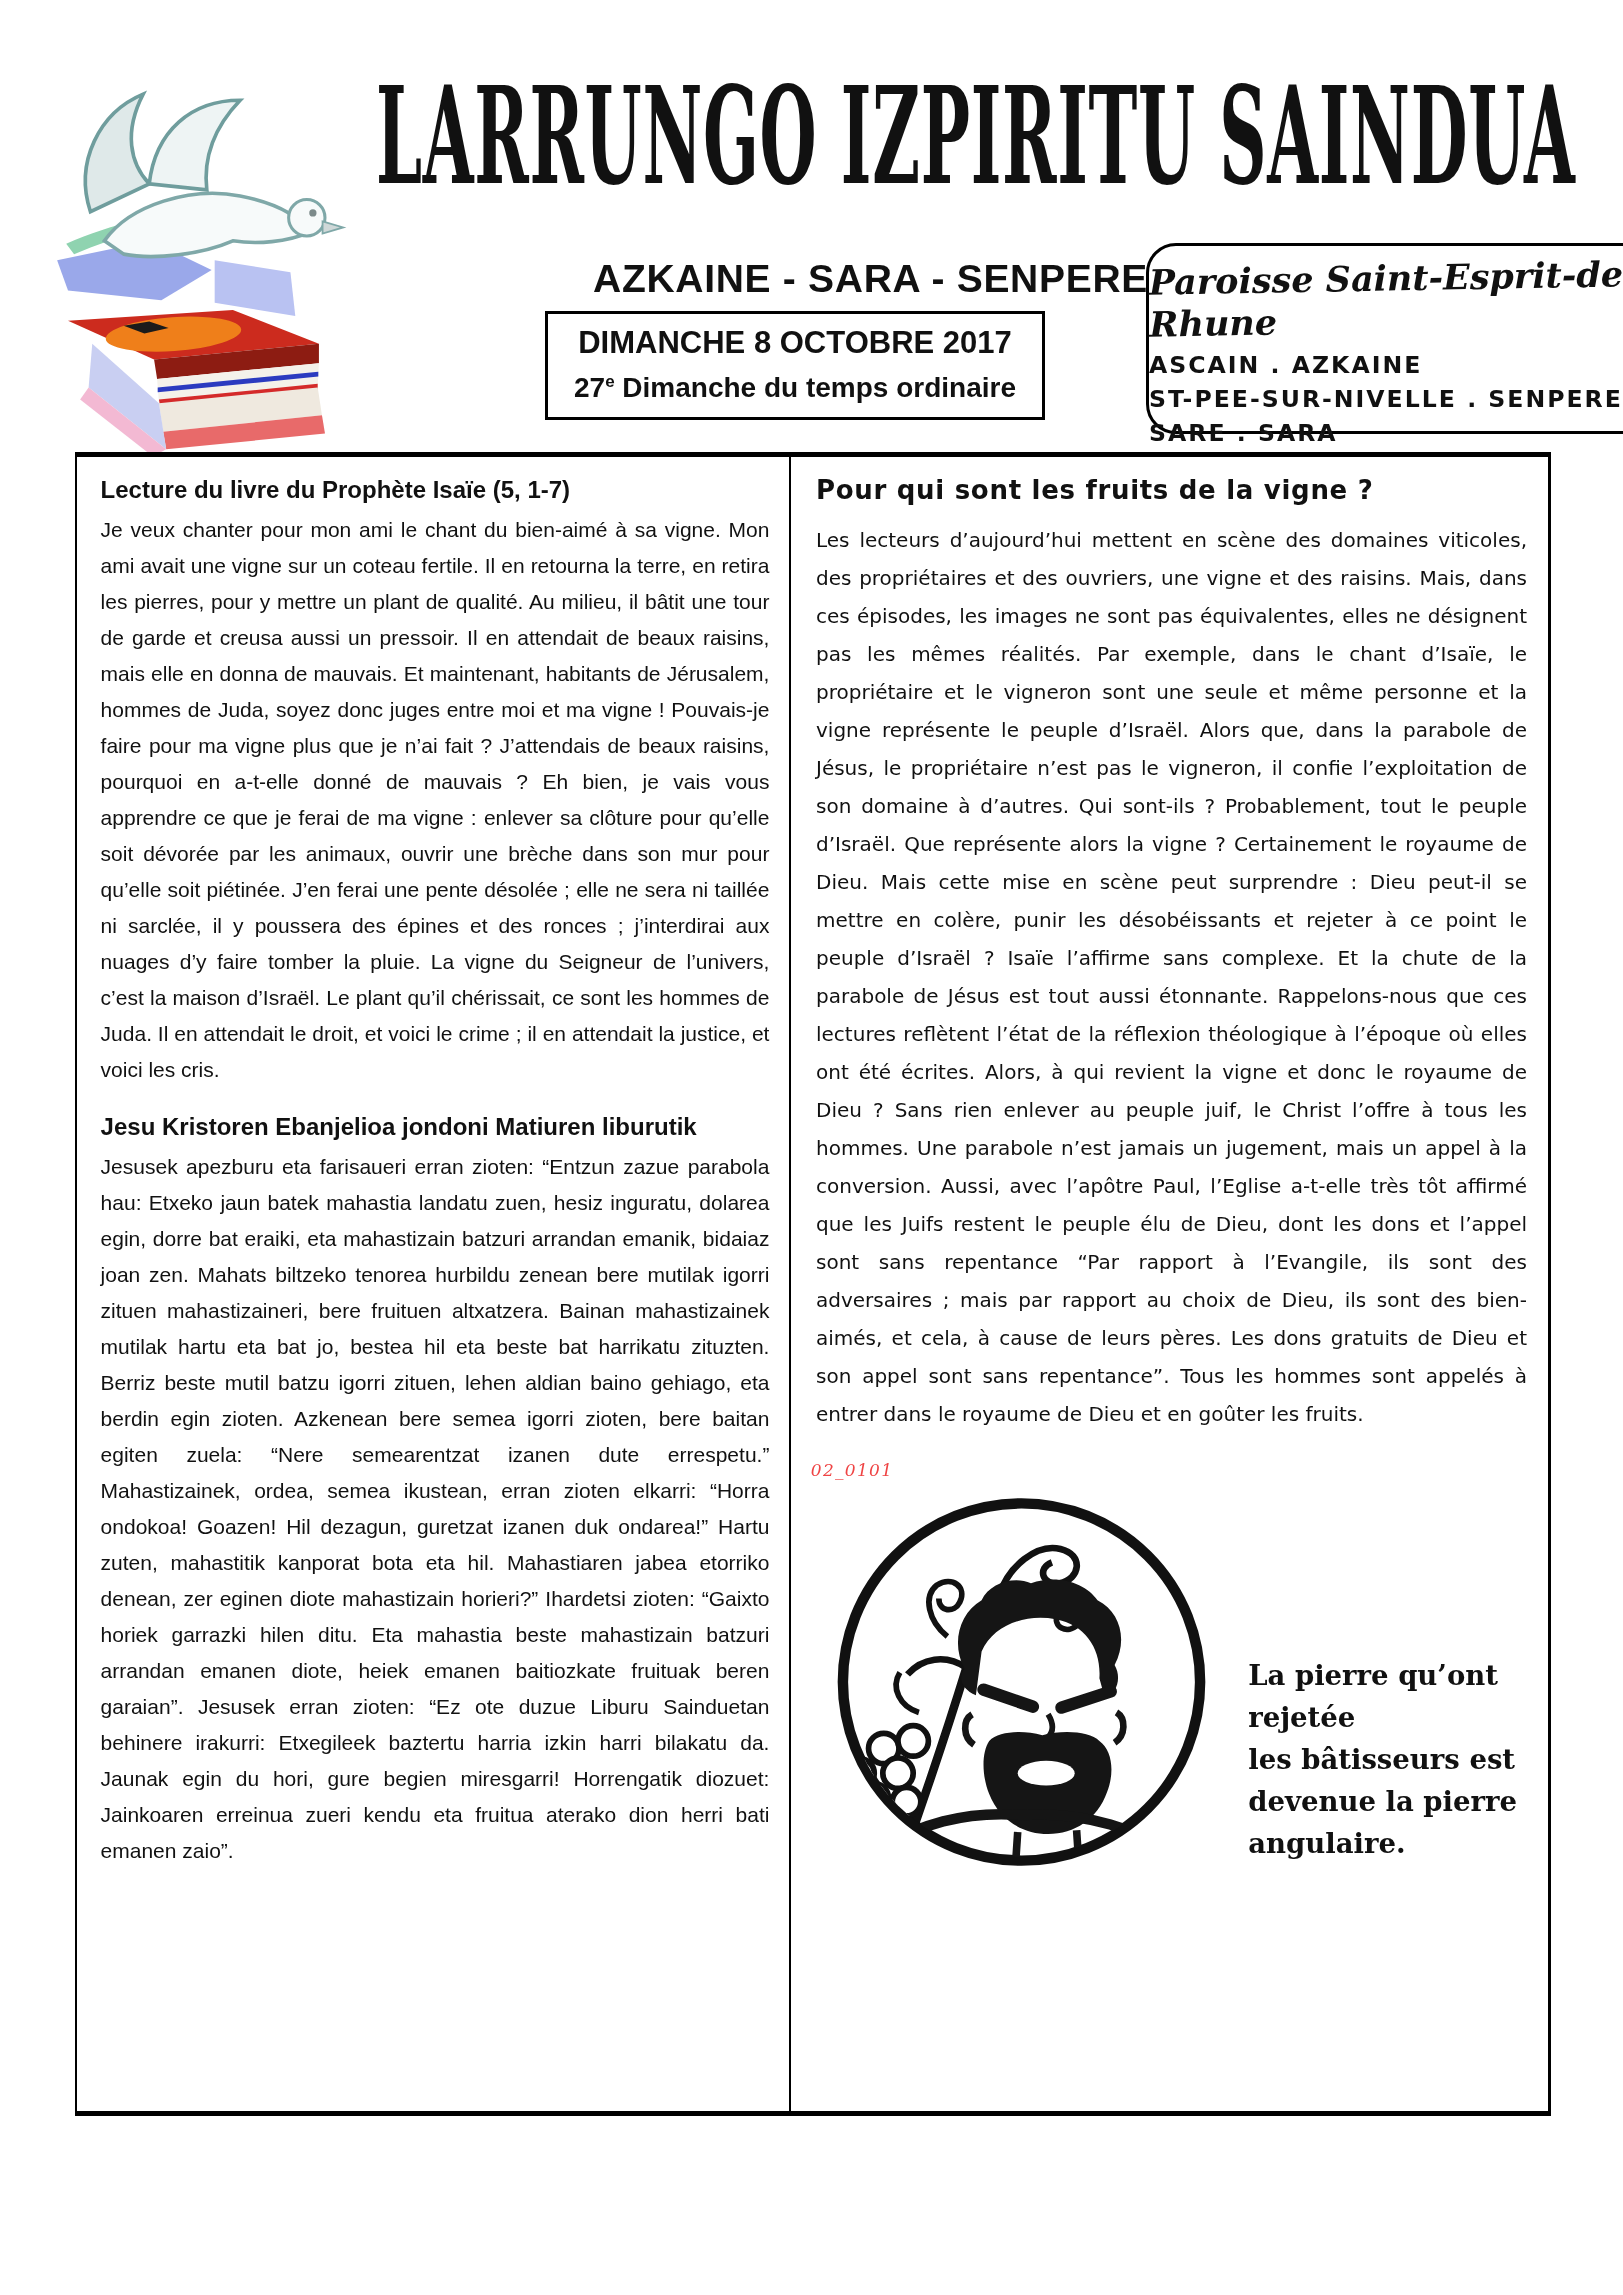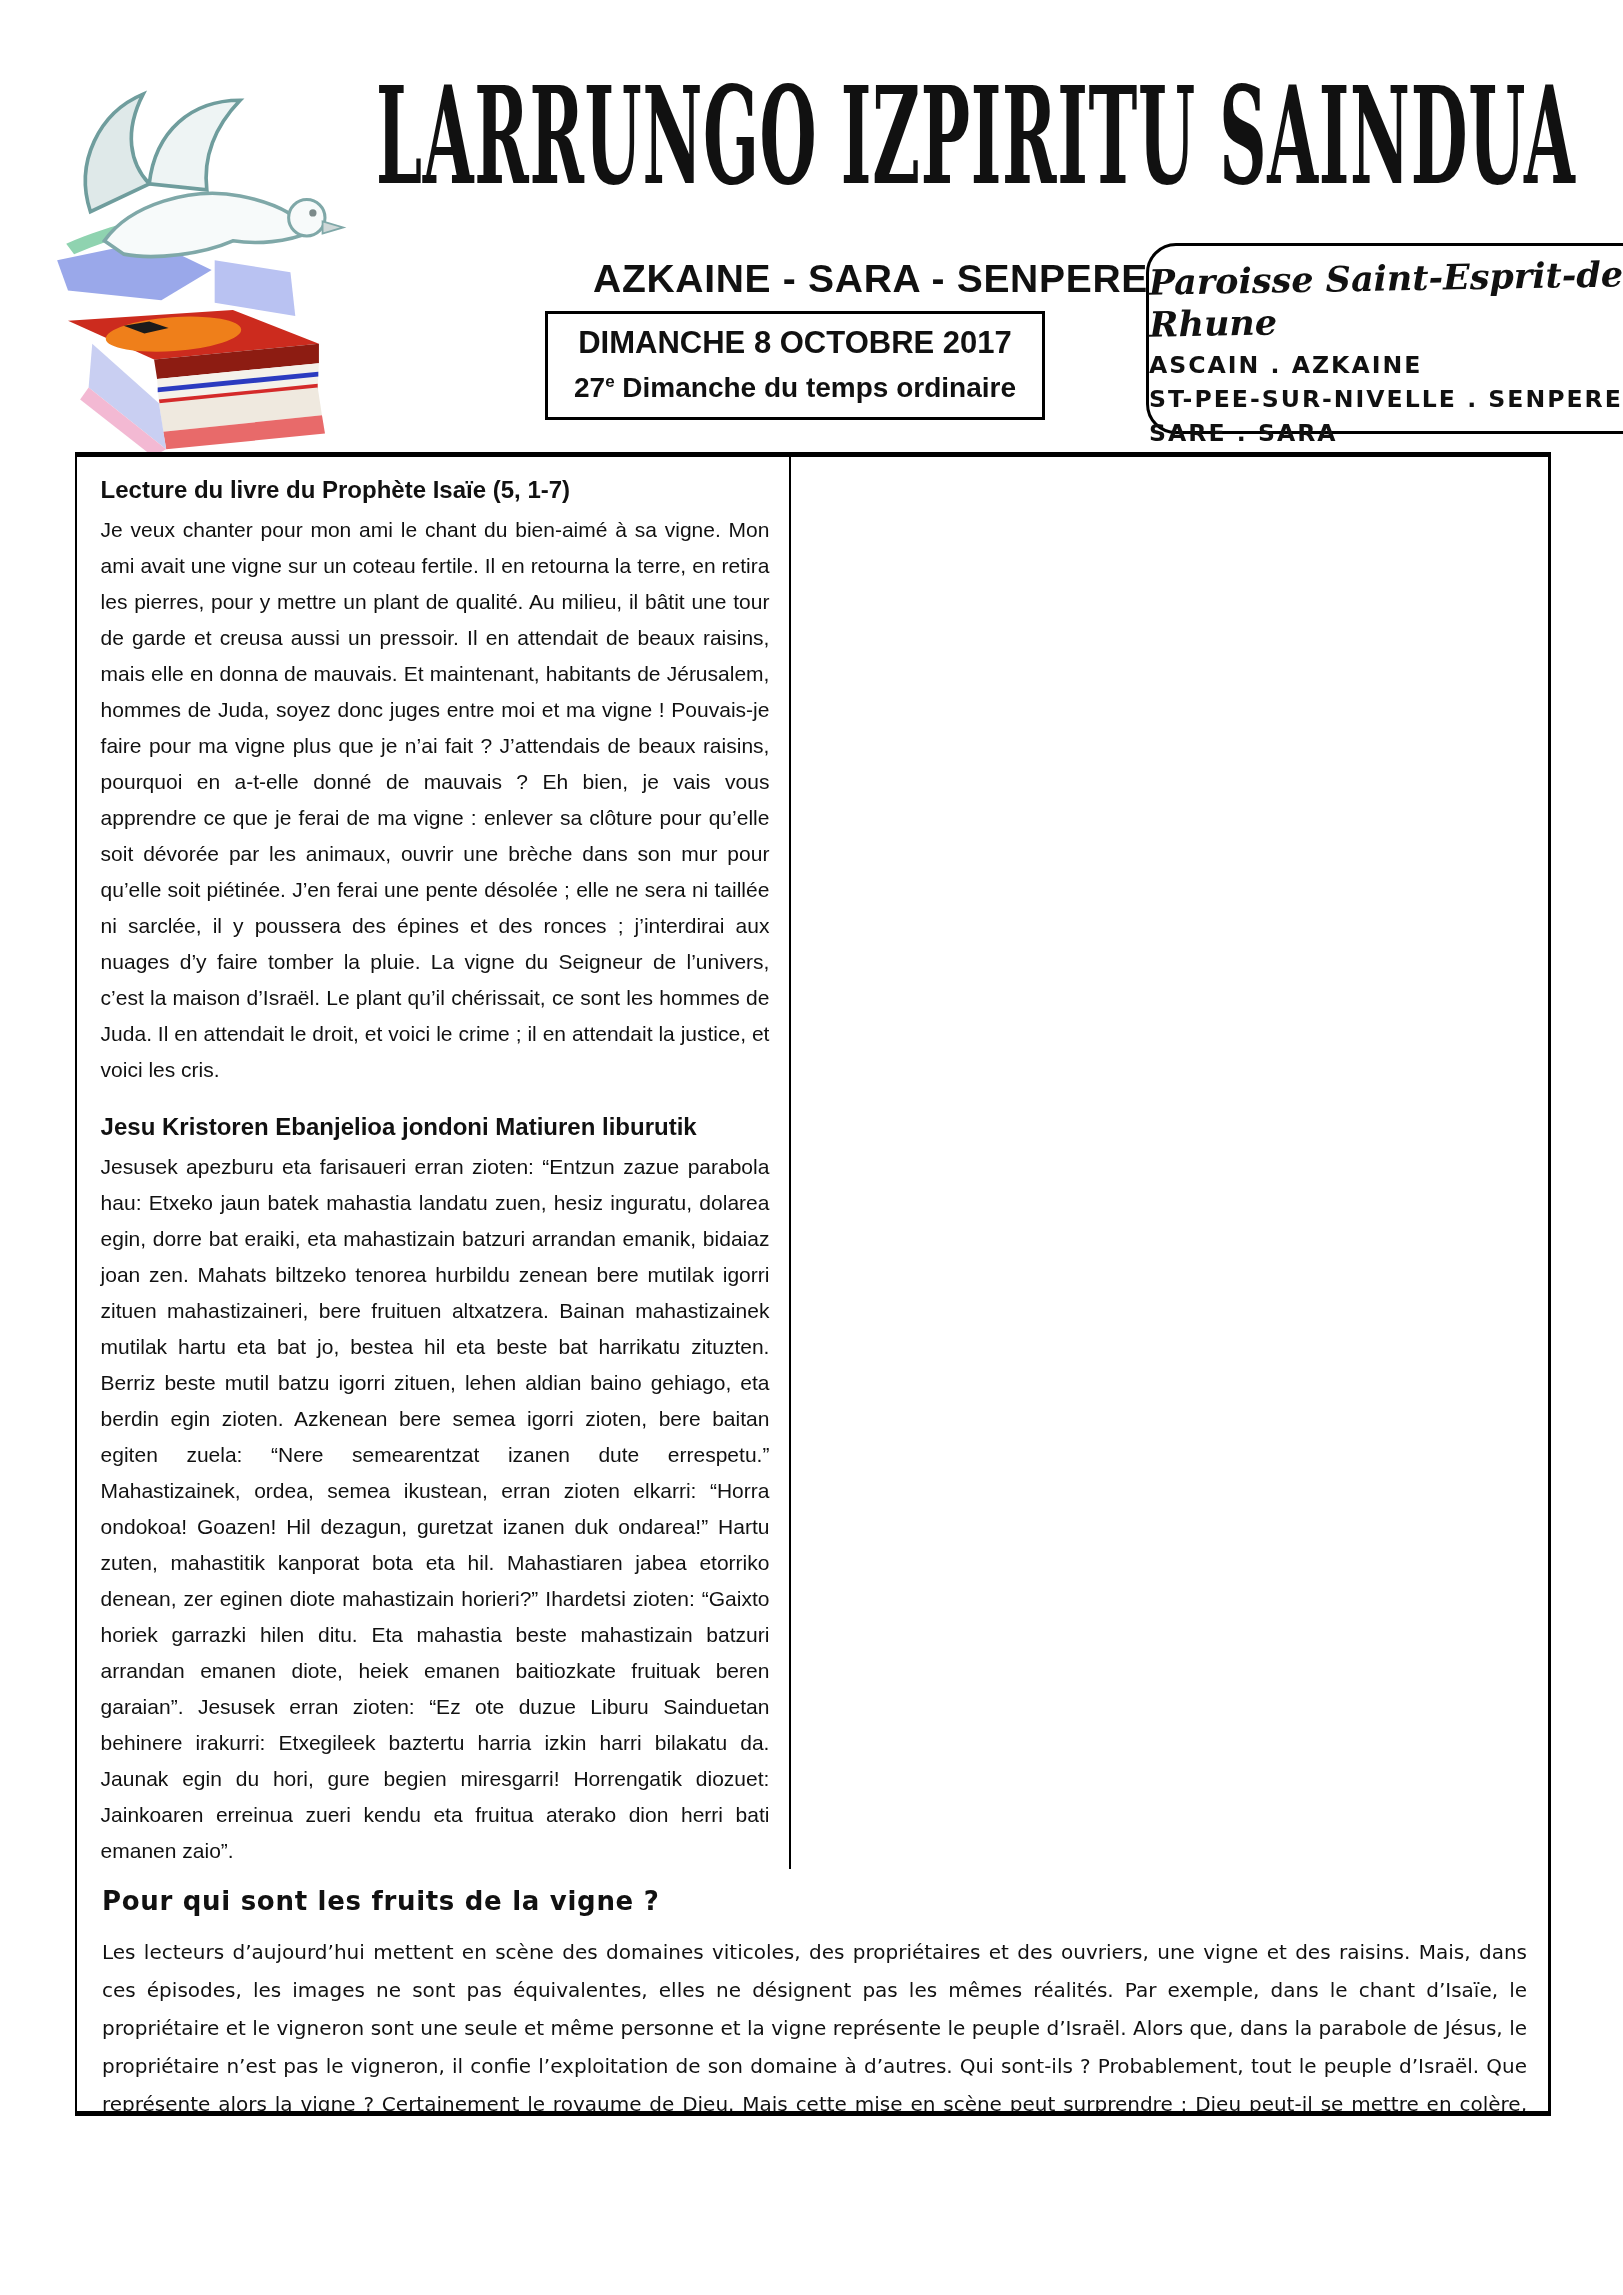--- a/index.html
+++ b/index.html
@@ -46,21 +46,21 @@
     margin-top:7.9px;
     font-family:"DejaVu Sans", sans-serif;
     font-weight:bold;font-size:23.6px;line-height:34px;letter-spacing:2px;
   }
   
   .content-box{
     position:absolute;left:75px;top:452px;width:1476px;height:1664px;
     box-sizing:border-box;
     border-top:5.9px solid #000;border-bottom:5.2px solid #000;
     border-left:2.6px solid #000;border-right:3.3px solid #000;
-    display:flex;overflow:hidden;flex-direction:column;
+    display:flex;overflow:hidden;
   }
   .col-left{
     width:714px;box-sizing:border-box;flex:none;
     border-right:2.6px solid #000;
     padding:17px 19.6px 0 23.6px;
     font-family:"Liberation Sans", sans-serif;
     font-size:21px;line-height:36px;text-align:justify;
   }
   .col-left h2{
     margin:0 0 6.5px 0;font-size:24px;line-height:31px;text-align:left;

